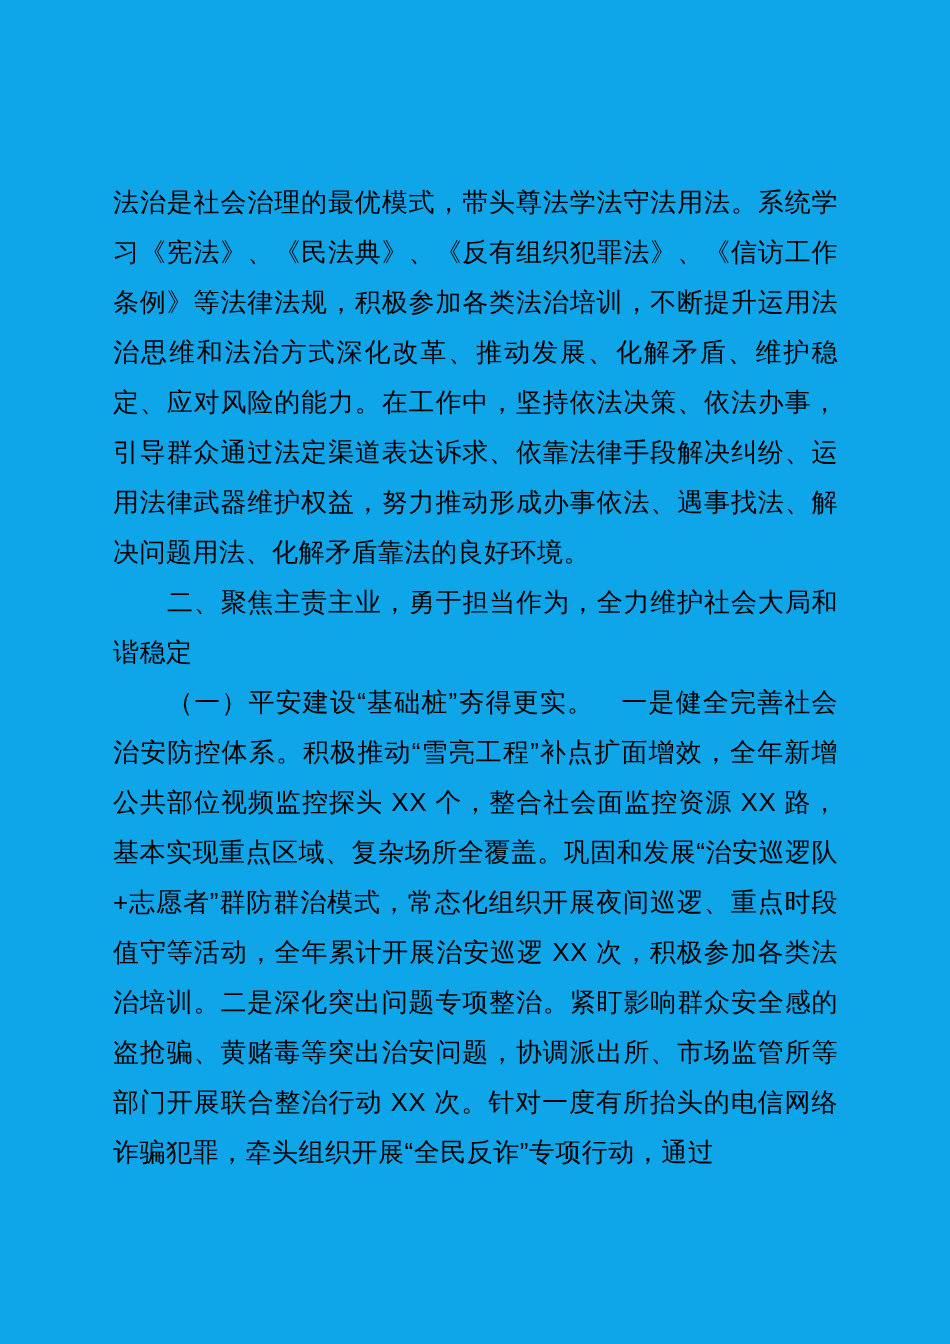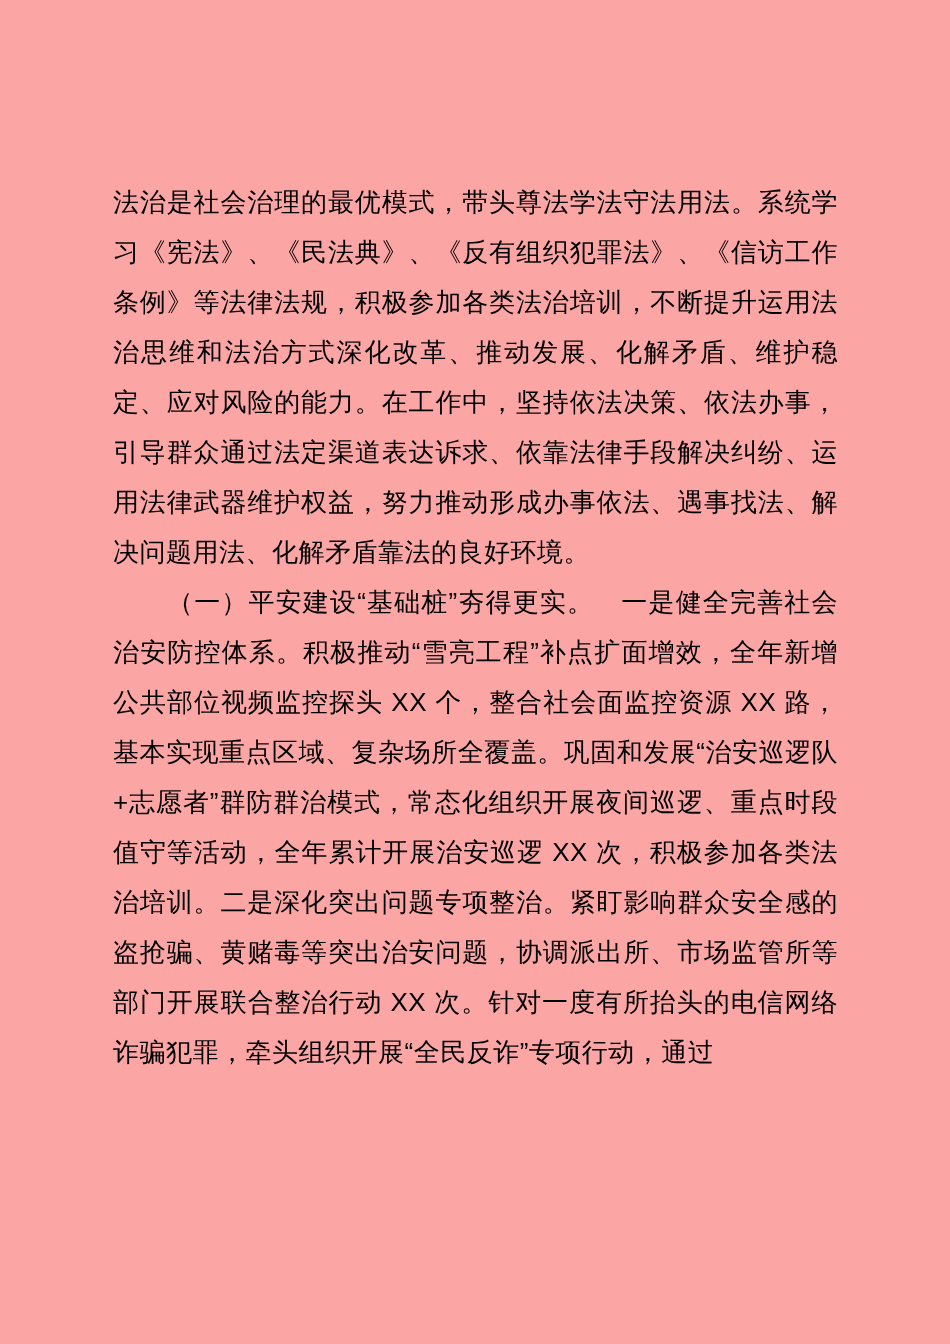--- a/index.html
+++ b/index.html
@@ -6,21 +6,21 @@
   html, body {
     width: 950px;
     height: 1344px;
     background: #ffffff;
     font-family: "Liberation Sans", sans-serif;
   }
   .page {
     position: relative;
     width: 950px;
     height: 1344px;
-    background: #fca5a5;
+    background: #0ea5e9;
     padding: 177px 46px 0 113px;
     overflow: hidden;
   }
   .text-body {
     width: 725px;
   }
   .para {
     font-family: "Liberation Sans", sans-serif;
     font-size: 26px;
     line-height: 50px;
@@ -33,15 +33,16 @@
   .para.indent {
     text-indent: 54px;
   }
 </style>
 </head>
 <body>
 
 <div class="page">
   <div class="text-body">
     <p class="para">法治是社会治理的最优模式，带头尊法学法守法用法。系统学习《宪法》、《民法典》、《反有组织犯罪法》、《信访工作条例》等法律法规，积极参加各类法治培训，不断提升运用法治思维和法治方式深化改革、推动发展、化解矛盾、维护稳定、应对风险的能力。在工作中，坚持依法决策、依法办事，引导群众通过法定渠道表达诉求、依靠法律手段解决纠纷、运用法律武器维护权益，努力推动形成办事依法、遇事找法、解决问题用法、化解矛盾靠法的良好环境。</p>
+    <p class="para indent">二、聚焦主责主业，勇于担当作为，全力维护社会大局和谐稳定</p>
     <p class="para indent">（一）平安建设“基础桩”夯得更实。　一是健全完善社会治安防控体系。积极推动“雪亮工程”补点扩面增效，全年新增公共部位视频监控探头 XX 个，整合社会面监控资源 XX 路，基本实现重点区域、复杂场所全覆盖。巩固和发展“治安巡逻队+志愿者”群防群治模式，常态化组织开展夜间巡逻、重点时段值守等活动，全年累计开展治安巡逻 XX 次，积极参加各类法治培训。二是深化突出问题专项整治。紧盯影响群众安全感的盗抢骗、黄赌毒等突出治安问题，协调派出所、市场监管所等部门开展联合整治行动 XX 次。针对一度有所抬头的电信网络诈骗犯罪，牵头组织开展“全民反诈”专项行动，通过</p>
   </div>
 </div>
 
 </body></html>

